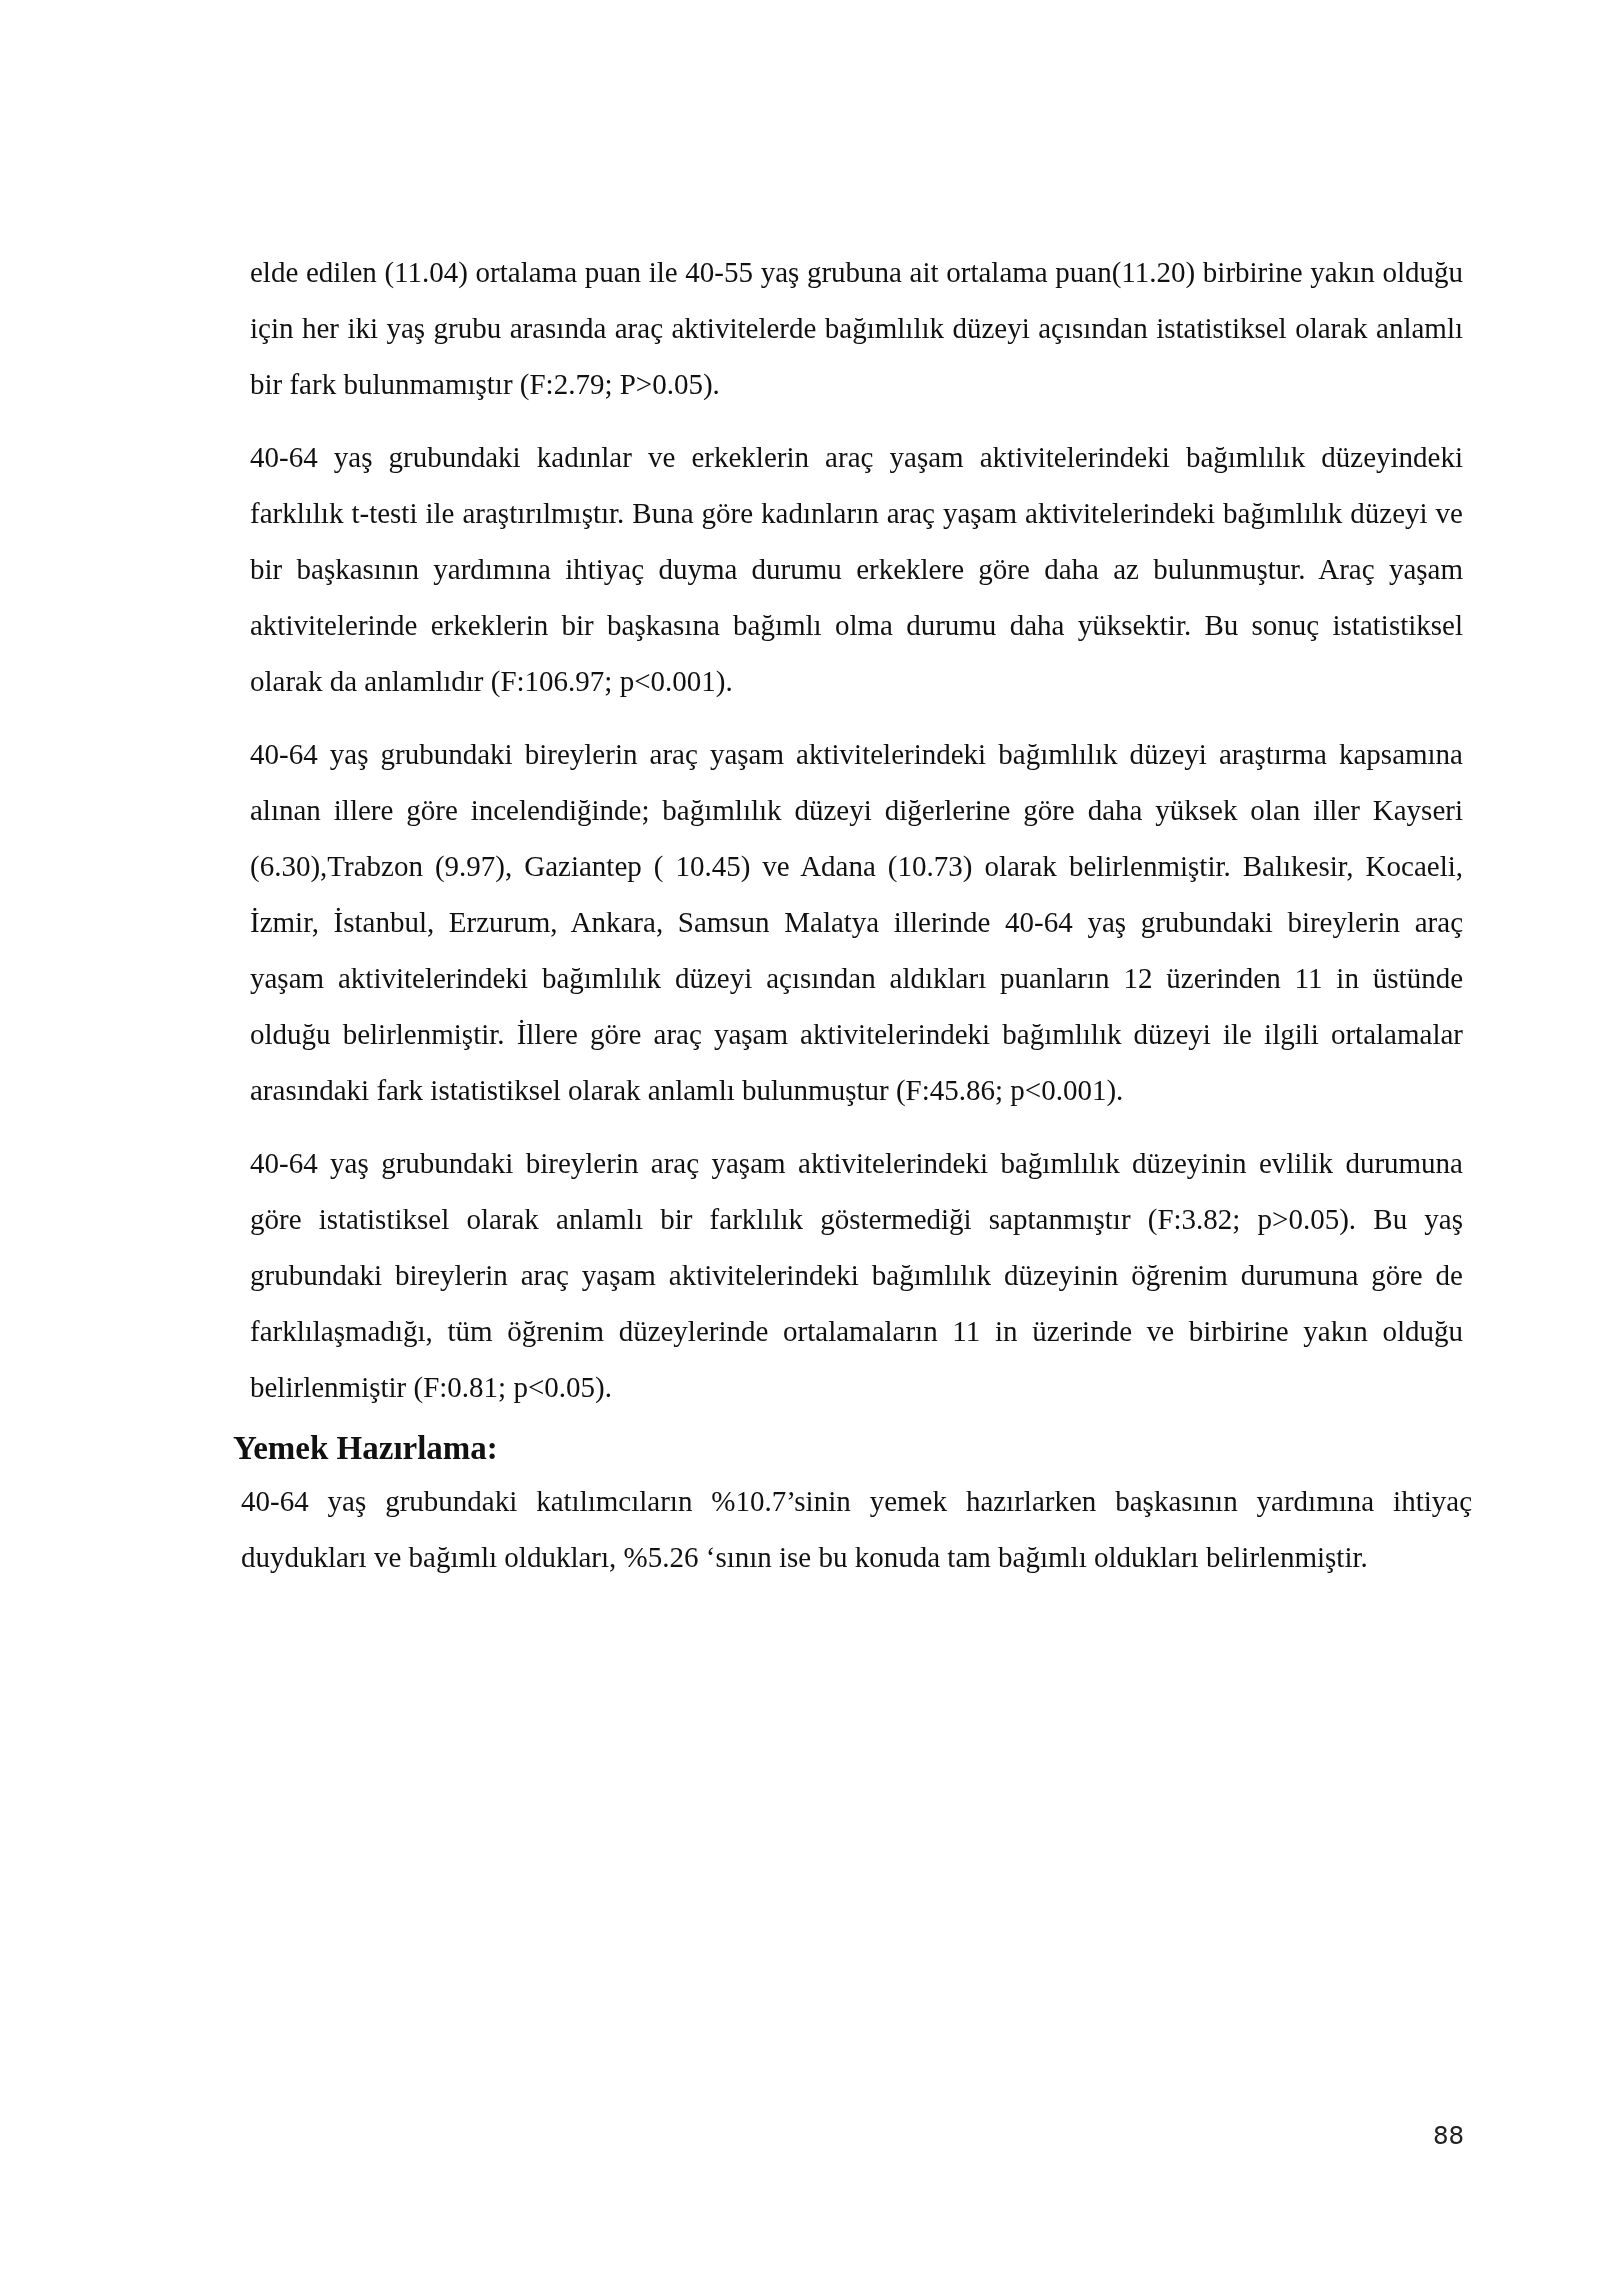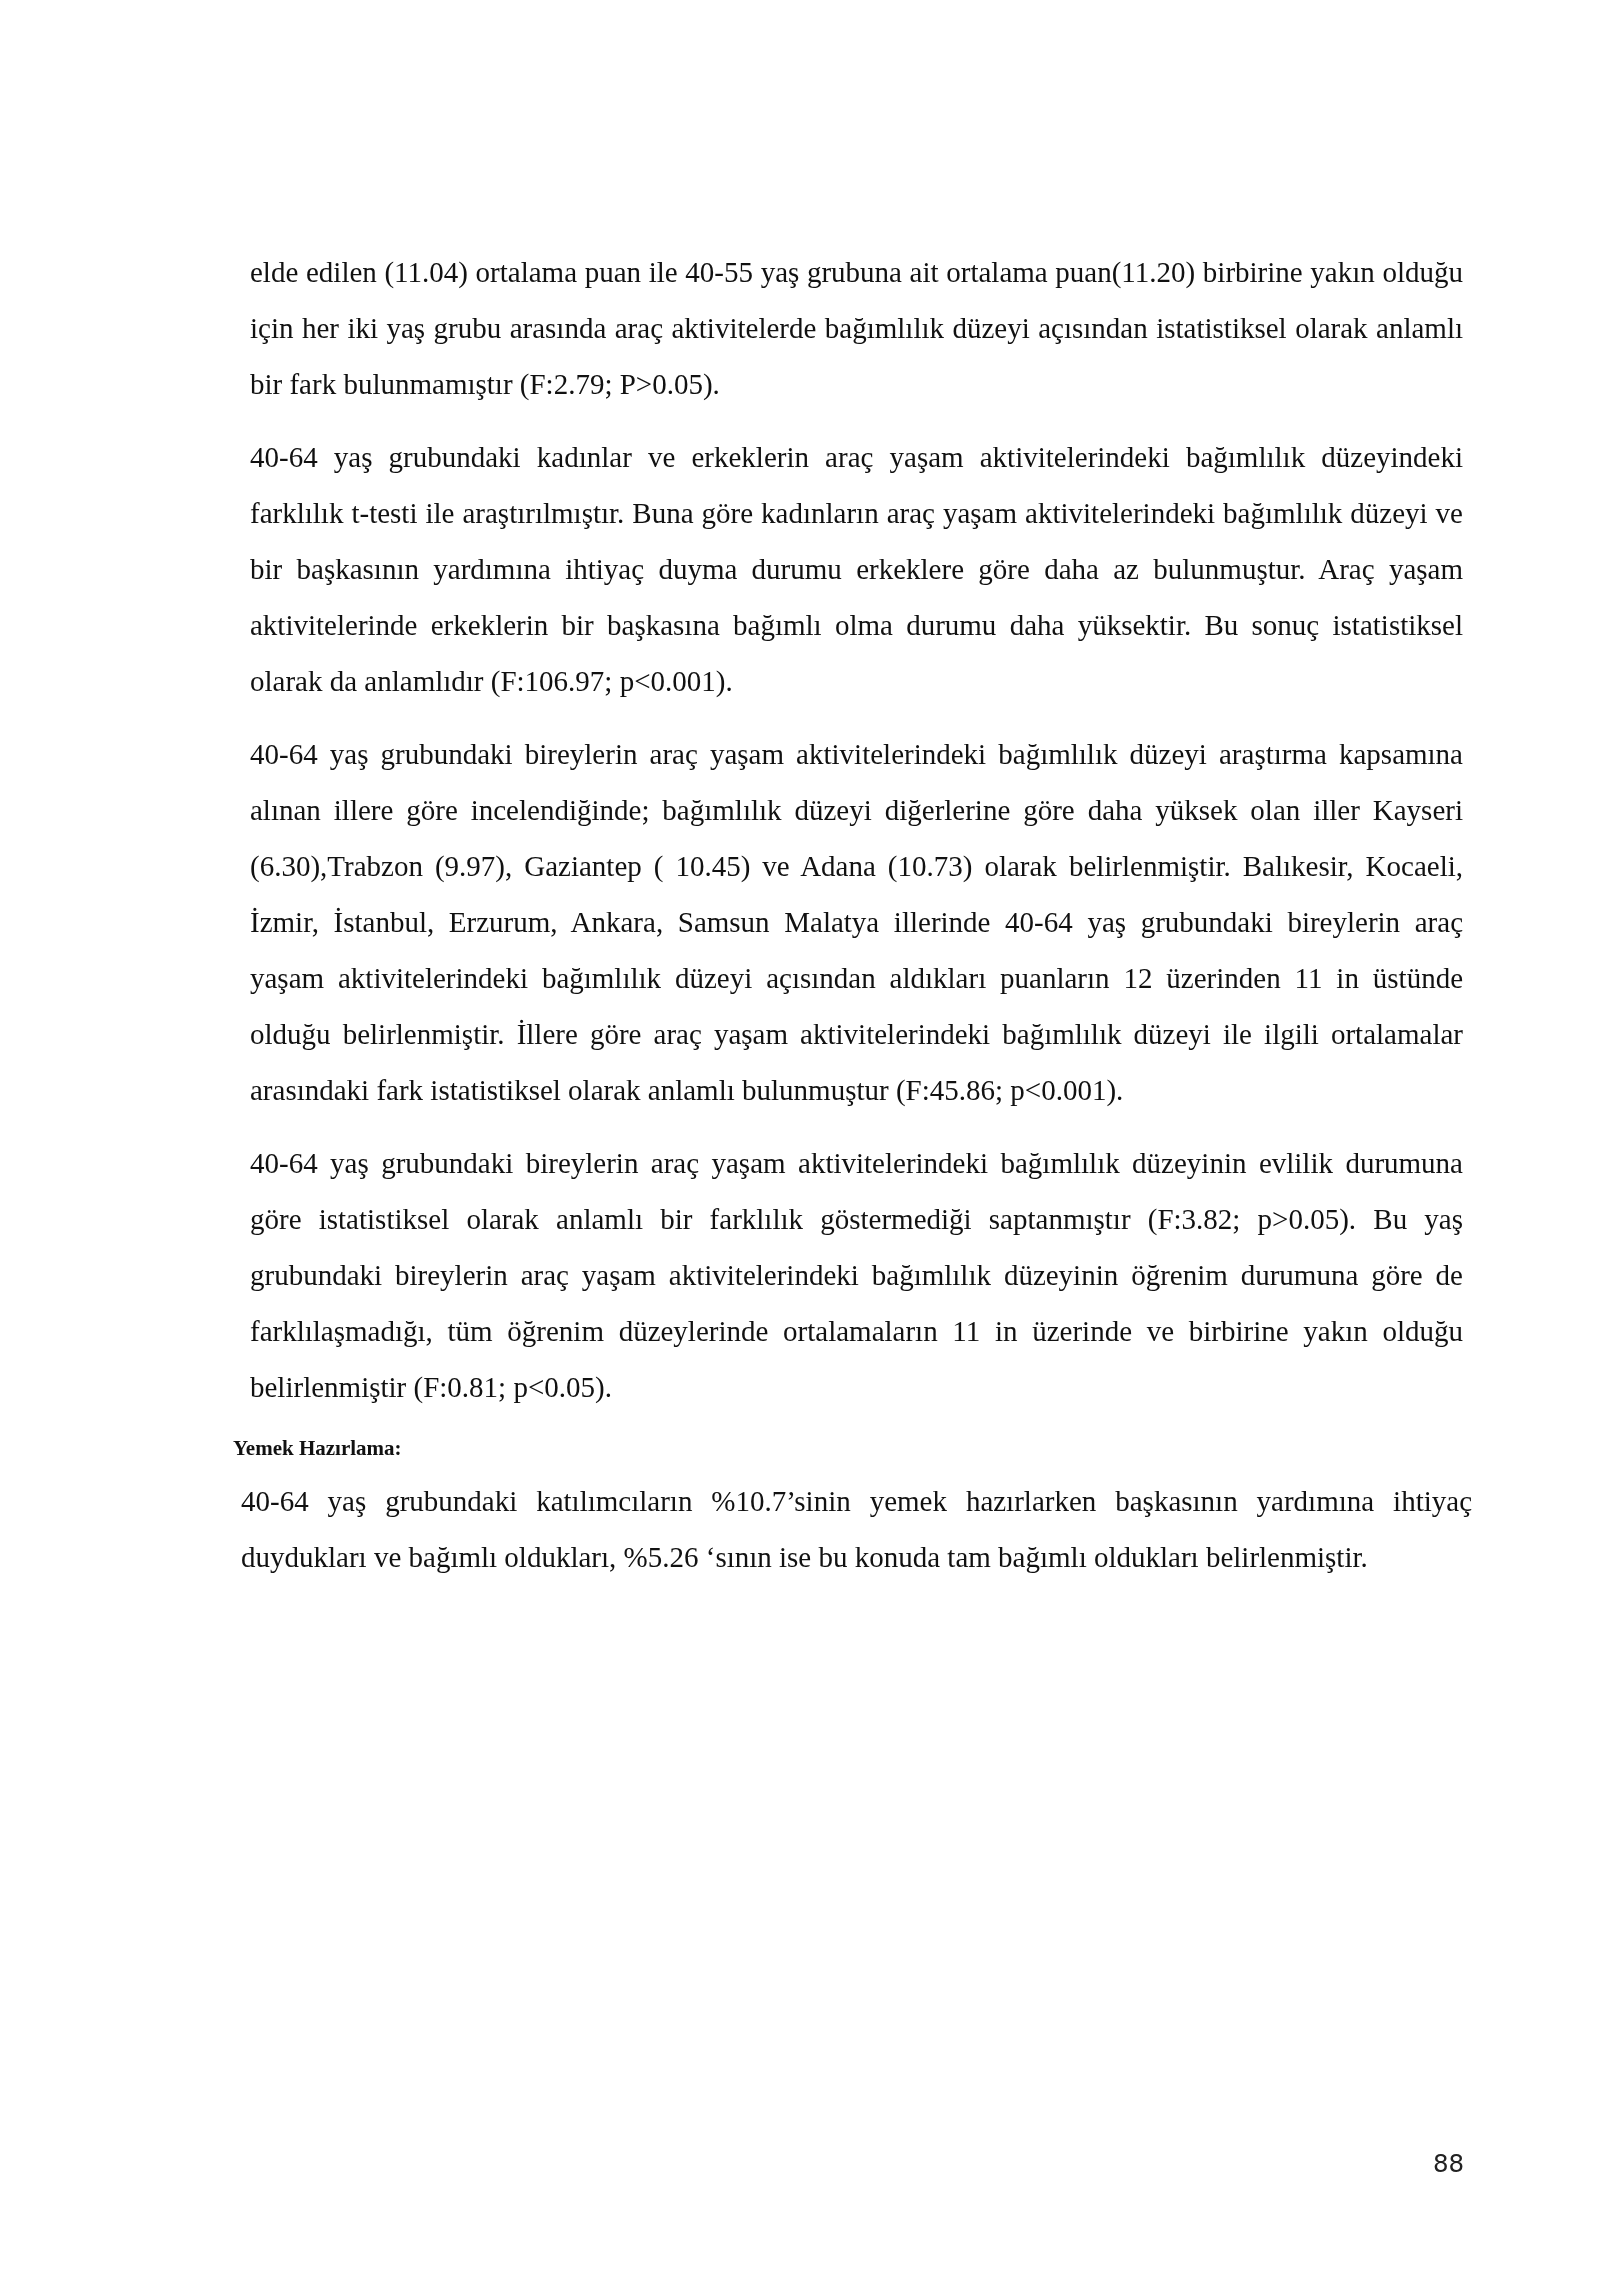--- a/index.html
+++ b/index.html
@@ -24,39 +24,38 @@
     .para {
       margin: 17px;
       font-size: 29px;
       line-height: 56px;
       text-align: justify;
       text-align-last: left;
     }
     .para + .para { margin-top: 15.7px; }
     .heading {
       margin: 17px 0 0 0;
-      font-size: 21px;
+      font-size: 33px;
       line-height: 33px;
       font-weight: bold;
     }
     .section-para {
       margin: 8px;
       font-size: 29px;
       line-height: 56px;
       text-align: justify;
       text-align-last: left;
     }
     .page-number {
       position: absolute;
       left: 1433px;
       top: 2121px;
       font-family: "DejaVu Sans", "Liberation Sans", sans-serif;
       font-size: 24.5px;
       color: #222222;
-      margin-top: 28px;
     }
   </style>
 </head>
 <body>
 
 <div class="page">
   <p class="para">elde edilen (11.04) ortalama puan ile 40-55 yaş grubuna ait ortalama puan(11.20) birbirine yakın olduğu için her iki yaş grubu arasında araç aktivitelerde bağımlılık düzeyi açısından istatistiksel olarak anlamlı bir fark bulunmamıştır (F:2.79; P&gt;0.05).</p>
   <p class="para">40-64 yaş grubundaki kadınlar ve erkeklerin araç yaşam aktivitelerindeki bağımlılık düzeyindeki farklılık t-testi ile araştırılmıştır. Buna göre kadınların araç yaşam aktivitelerindeki bağımlılık düzeyi ve bir başkasının yardımına ihtiyaç duyma durumu erkeklere göre daha az bulunmuştur. Araç yaşam aktivitelerinde erkeklerin bir başkasına bağımlı olma durumu daha yüksektir. Bu sonuç istatistiksel olarak da anlamlıdır (F:106.97; p&lt;0.001).</p>
   <p class="para">40-64 yaş grubundaki bireylerin araç yaşam aktivitelerindeki bağımlılık düzeyi araştırma kapsamına alınan illere göre incelendiğinde;  bağımlılık düzeyi diğerlerine göre daha yüksek olan iller Kayseri (6.30),Trabzon (9.97), Gaziantep ( 10.45) ve Adana (10.73) olarak belirlenmiştir. Balıkesir, Kocaeli, İzmir, İstanbul, Erzurum, Ankara, Samsun Malatya illerinde 40-64 yaş grubundaki bireylerin araç yaşam aktivitelerindeki bağımlılık düzeyi açısından aldıkları puanların 12 üzerinden 11 in üstünde olduğu belirlenmiştir. İllere göre araç yaşam aktivitelerindeki bağımlılık düzeyi ile ilgili ortalamalar arasındaki fark istatistiksel olarak anlamlı bulunmuştur (F:45.86; p&lt;0.001).</p>
   <p class="para">40-64 yaş grubundaki bireylerin araç yaşam aktivitelerindeki bağımlılık düzeyinin evlilik durumuna göre istatistiksel olarak anlamlı bir farklılık göstermediği saptanmıştır (F:3.82; p&gt;0.05). Bu yaş grubundaki bireylerin araç yaşam aktivitelerindeki bağımlılık düzeyinin öğrenim durumuna göre de farklılaşmadığı, tüm öğrenim düzeylerinde ortalamaların 11 in üzerinde ve birbirine yakın olduğu belirlenmiştir (F:0.81; p&lt;0.05).</p>

